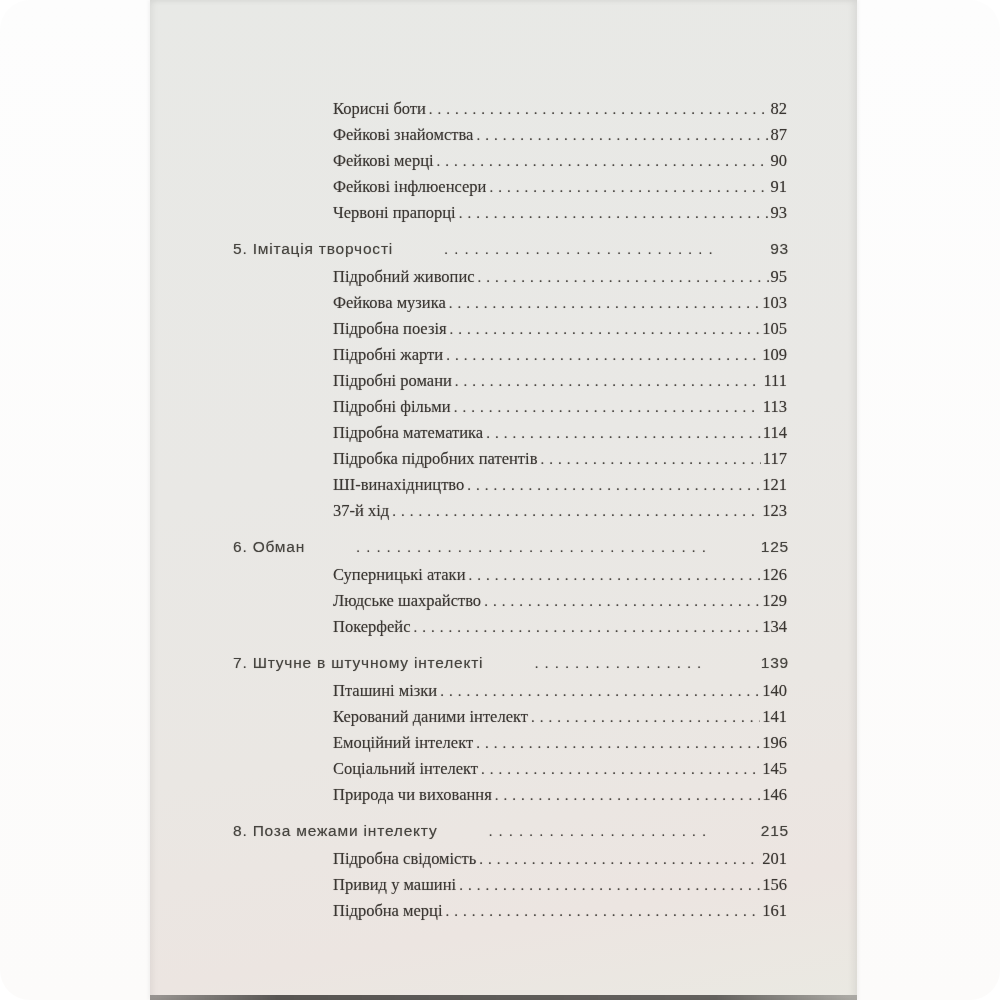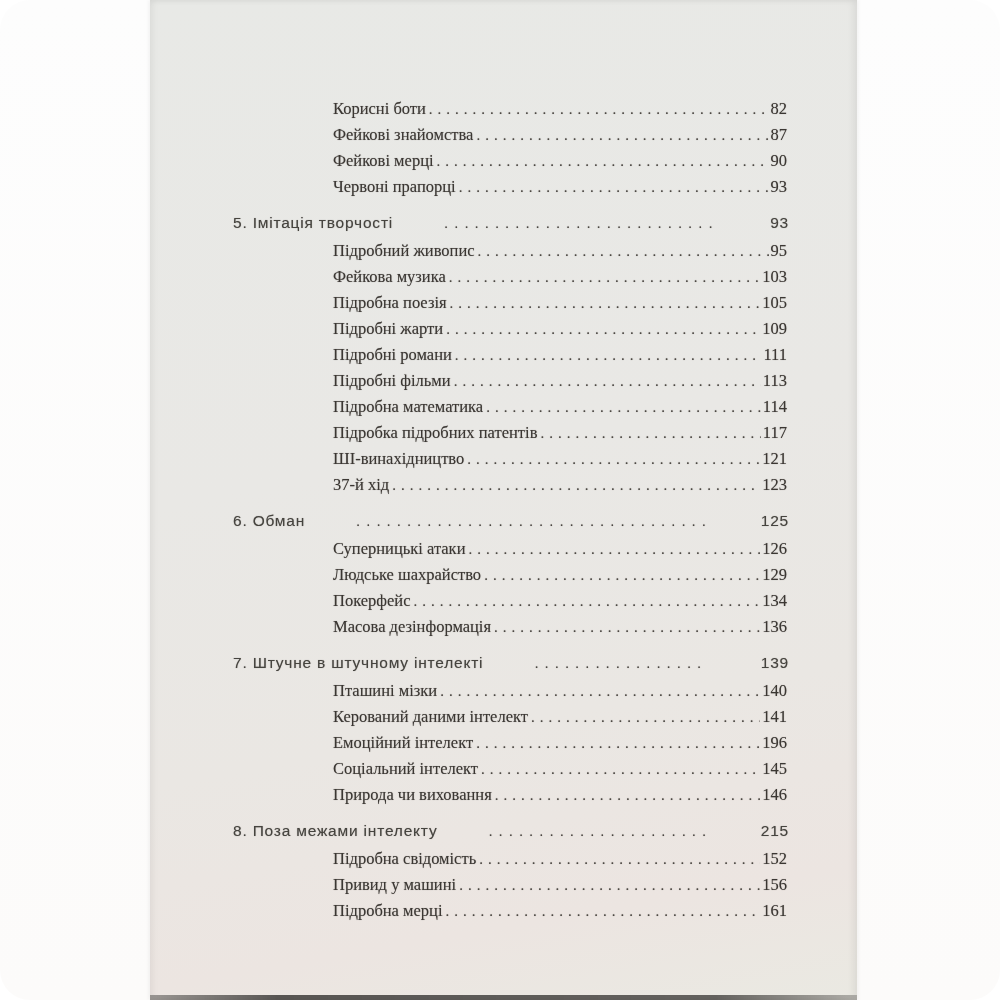--- a/index.html
+++ b/index.html
@@ -88,20 +88,25 @@
     <span class="dots"></span>
     <span class="num">87</span>
   </div>
 
   <div class="row sub">
     <span class="title">Фейкові мерці</span>
     <span class="dots"></span>
     <span class="num">90</span>
   </div>
 
+  <div class="row sub">
+    <span class="title">Фейкові інфлюенсери</span>
+    <span class="dots"></span>
+    <span class="num">91</span>
+  </div>
 
   <div class="row sub">
     <span class="title">Червоні прапорці</span>
     <span class="dots"></span>
     <span class="num">93</span>
   </div>
 
   <div class="row chapter">
     <span class="title">5. Імітація творчості</span>
     <span class="dots"></span>
@@ -185,25 +190,20 @@
     <span class="dots"></span>
     <span class="num">129</span>
   </div>
 
   <div class="row sub">
     <span class="title">Покерфейс</span>
     <span class="dots"></span>
     <span class="num">134</span>
   </div>
 
-  <div class="row sub">
-    <span class="title">Масова дезінформація</span>
-    <span class="dots"></span>
-    <span class="num">136</span>
-  </div>
 
   <div class="row chapter">
     <span class="title">7. Штучне в штучному інтелекті</span>
     <span class="dots"></span>
     <span class="num">139</span>
   </div>
 
   <div class="row sub">
     <span class="title">Пташині мізки</span>
     <span class="dots"></span>
@@ -236,21 +236,21 @@
 
   <div class="row chapter">
     <span class="title">8. Поза межами інтелекту</span>
     <span class="dots"></span>
     <span class="num">215</span>
   </div>
 
   <div class="row sub">
     <span class="title">Підробна свідомість</span>
     <span class="dots"></span>
-    <span class="num">152</span>
+    <span class="num">201</span>
   </div>
 
   <div class="row sub">
     <span class="title">Привид у машині</span>
     <span class="dots"></span>
     <span class="num">156</span>
   </div>
 
   <div class="row sub">
     <span class="title">Підробна мерці</span>

